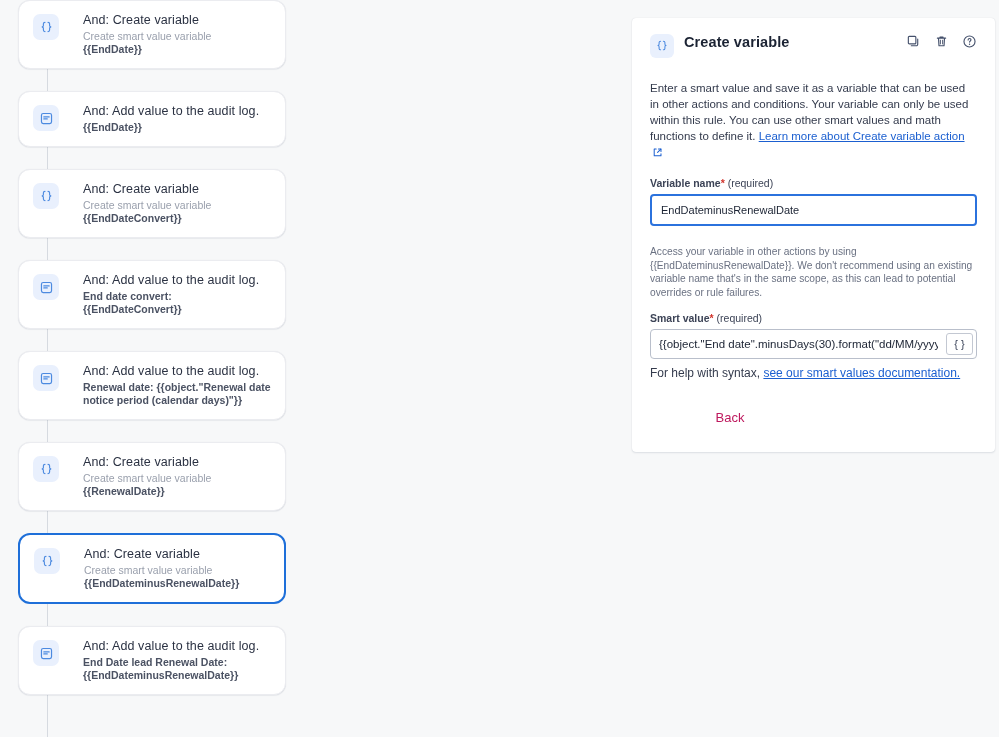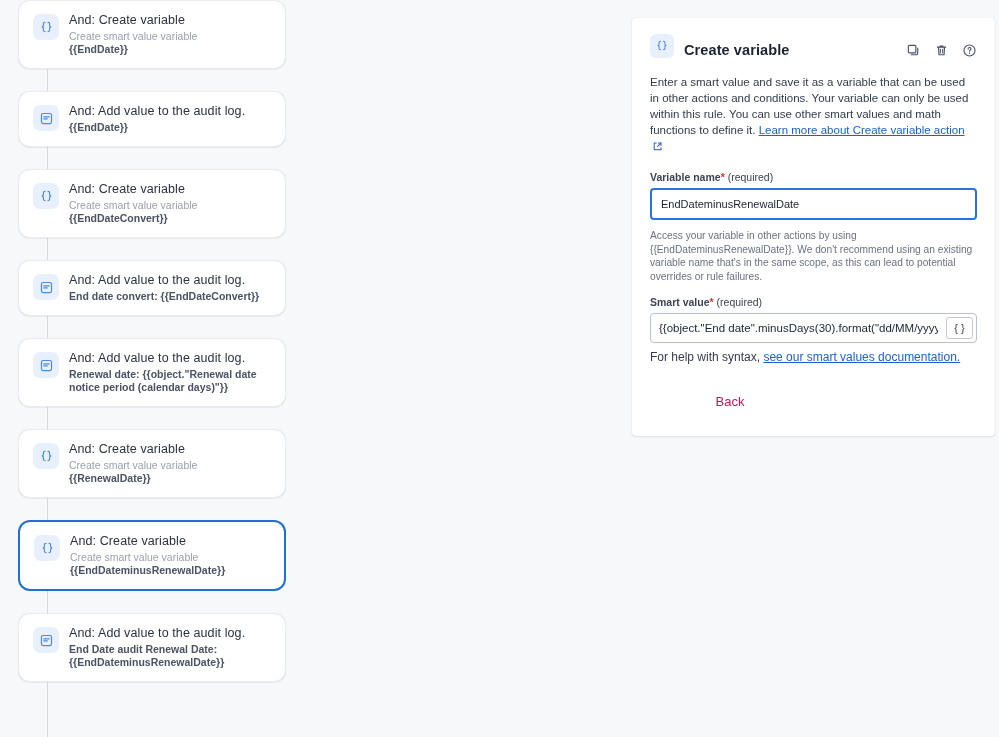--- a/index.html
+++ b/index.html
@@ -31,21 +31,21 @@
     position: relative;
     margin: 0 0 0 18px;
     width: 268px;
     background: #ffffff;
     border: 1px solid #ebecf0;
     border-radius: 12px;
     box-shadow: 0 1px 1px rgba(9,30,66,0.06), 0 0 1px rgba(9,30,66,0.10);
     display: flex;
     align-items: flex-start;
     padding: 12px 12px 12px 14px;
-    gap: 10px;
+    gap: 24px;
   }
   .card.selected {
     border: 2px solid #1e6fd9;
     box-shadow: none;
   }
   .card-gap { height: 22px; }
 
   .card-icon {
     flex: 0 0 auto;
     width: 26px; height: 26px;
@@ -84,23 +84,23 @@
     position: absolute;
     left: 632px; top: 18px;
     width: 363px;
     background: #ffffff;
     border-radius: 4px;
     box-shadow: 0 1px 2px rgba(9,30,66,0.10), 0 0 1px rgba(9,30,66,0.14);
     padding: 16px 18px 20px 18px;
   }
   .panel-head {
     display: flex;
-    align-items: flex-end;
+    align-items: flex-start;
     gap: 10px;
-    margin-bottom: 16px;
+    margin-bottom: 22px;
   }
   .panel-head-icon {
     width: 24px; height: 24px;
     border-radius: 6px;
     background: #e9f0fd;
     display: flex; align-items: center; justify-content: center;
   }
   .panel-title {
     font-size: 14.5px;
     font-weight: bold;
@@ -142,21 +142,21 @@
     font-family: "Liberation Sans", sans-serif;
     font-size: 11px;
     color: #1b2333;
     padding: 0 9px;
     outline: none;
   }
   .helper {
     font-size: 10.2px;
     line-height: 13.5px;
     color: #6a7182;
-    margin-top: 9px;
+    margin-top: 19px;
     margin-bottom: 13px;
   }
 
   .smart-row {
     display: flex;
     align-items: stretch;
     width: 100%;
     height: 30px;
     border: 1px solid #b9bfcb;
     border-radius: 4px;
@@ -326,21 +326,21 @@
         <div class="card-gap"></div>
         <div class="card">
           <span class="card-icon">
             <svg width="15" height="15" viewBox="0 0 14 14">
               <rect x="2.3" y="2.3" width="9.4" height="9.4" rx="1.6" fill="none" stroke="#4c8ae0" stroke-width="1.1"></rect>
               <path d="M4.5 5.5h5M4.5 7.4h3.2" fill="none" stroke="#4c8ae0" stroke-width="1.1" stroke-linecap="round"></path>
             </svg>
           </span>
           <div class="card-body">
             <div class="card-title">And: Add value to the audit log.</div>
-            <div class="card-val">End Date audit Renewal Date: {{EndDateminusRenewalDate}}</div>
+            <div class="card-val">End Date lead Renewal Date: {{EndDateminusRenewalDate}}</div>
           </div>
         </div>
       </div>
   </div>
 
   <div id="panel">
 
     <div class="panel-head">
       <span class="panel-head-icon">
         <svg width="14" height="14" viewBox="0 0 14 14">

